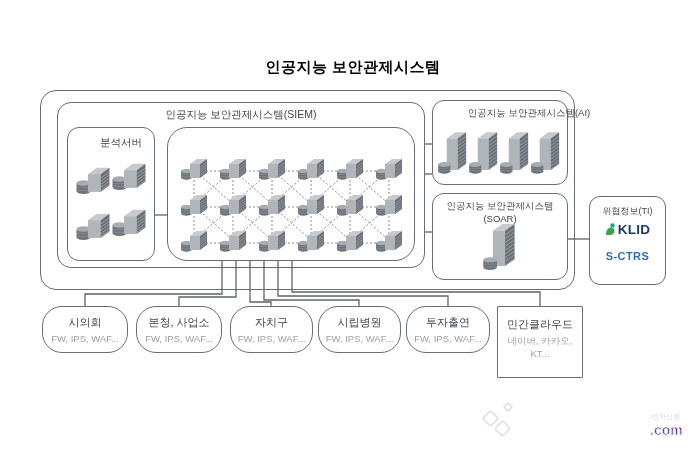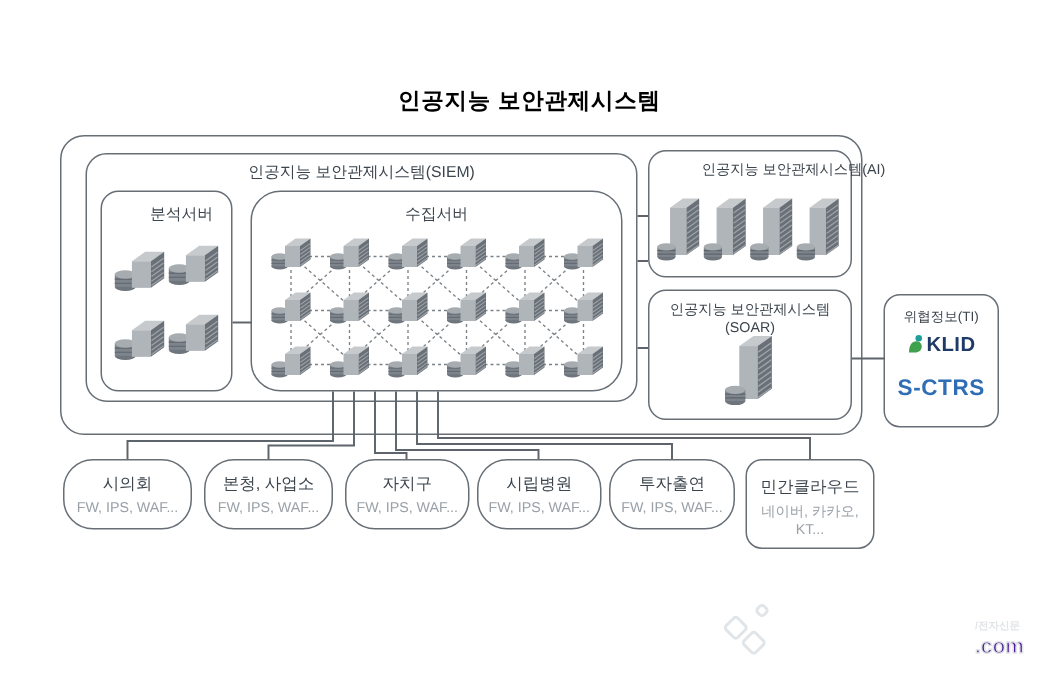--- a/index.html
+++ b/index.html
@@ -26,31 +26,31 @@
   #ai-label   { position:absolute; left:432px; top:107px; width:136px; font-size:9.5px; z-index:3;margin-left:29px; }
   #soar-box   { left:432px; top:193px; width:136px; height:87px; border-radius:12px; }
   #soar-label { position:absolute; left:432px; top:200px; width:136px; font-size:9.5px; z-index:3; }
 
   #ti-box { left:589px; top:196px; width:77px; height:89px; border-radius:11px; }
   #ti-label { position:absolute; left:589px; top:205px; width:77px; font-size:9px; z-index:3; }
   #klid-row { position:absolute; left:589px; top:222px; width:77px; display:flex; align-items:center;
               justify-content:center; gap:2px; z-index:3; }
   #klid-text { font-size:13.5px; font-weight:800; color:#1e3a66; letter-spacing:0.3px; }
   #sctrs { position:absolute; left:589px; top:250px; width:77px; text-align:center;
-           font-size:15px; font-weight:bold; color:#2f6eb5; letter-spacing:0.4px; z-index:3; }
+           font-size:11px; font-weight:bold; color:#2f6eb5; letter-spacing:0.4px; z-index:3; }
 
   .agency { top:306px; height:47px; border-radius:10px; }
   .agency .lbl { margin-top:8px; font-size:11px; }
   .agency .sub { margin-top:3px; font-size:9.5px; }
   #agency-0 { left:42px;  width:86px; }
   #agency-1 { left:136px; width:86px; }
   #agency-2 { left:230px; width:83px; }
   #agency-3 { left:318px; width:83px; }
   #agency-4 { left:406px; width:84px; }
-  #cloud-box { left:497px; top:306px; width:86px; height:60px; border-radius:11px; }
+  #cloud-box { left:497px; top:306px; width:86px; height:72px; border-radius:1px; }
   #cloud-box .lbl { margin-top:10px; font-size:11px; }
   #cloud-box .sub { margin-top:3px; font-size:9.5px; }
 
   #edr-box { left:42px; top:357px; width:446px; height:28px; border-radius:8px;
              display:flex; align-items:center; justify-content:center; }
   #edr-box .lbl { font-size:10.5px; }
 
   svg.fill { position:absolute; z-index:3; }
   #connector-overlay { position:absolute; left:0; top:0; width:700px; height:466px;
                        z-index:4; pointer-events:none; }
@@ -109,21 +109,20 @@
   <div class="box thin" id="analysis-box"></div>
   <div class="lbl" id="analysis-label">분석서버</div>
   <svg class="fill" id="analysis-servers" style="left:70px; top:150px;" width="82" height="108">
       <use x="4" y="14" width="38" height="33" href="#sym-cube" xlink:href="#sym-cube"></use>
       <use x="40" y="10" width="38" height="33" href="#sym-cube" xlink:href="#sym-cube"></use>
       <use x="4" y="60" width="38" height="33" href="#sym-cube" xlink:href="#sym-cube"></use>
       <use x="40" y="56" width="38" height="33" href="#sym-cube" xlink:href="#sym-cube"></use>
     </svg>
 
   <div class="box thin" id="collection-box"></div>
-  <div class="lbl" id="collection-label">수집서버</div>
   <svg class="fill" id="collection-mesh" style="left:172px; top:148px;" width="238" height="112">
       <g stroke="#7b8288" stroke-width="0.9" stroke-dasharray="2 2" fill="none">
         <line x1="22" y1="23" x2="61" y2="23"></line>
         <line x1="61" y1="23" x2="100" y2="23"></line>
         <line x1="100" y1="23" x2="139" y2="23"></line>
         <line x1="139" y1="23" x2="178" y2="23"></line>
         <line x1="178" y1="23" x2="217" y2="23"></line>
         <line x1="22" y1="59" x2="61" y2="59"></line>
         <line x1="61" y1="59" x2="100" y2="59"></line>
         <line x1="100" y1="59" x2="139" y2="59"></line>

